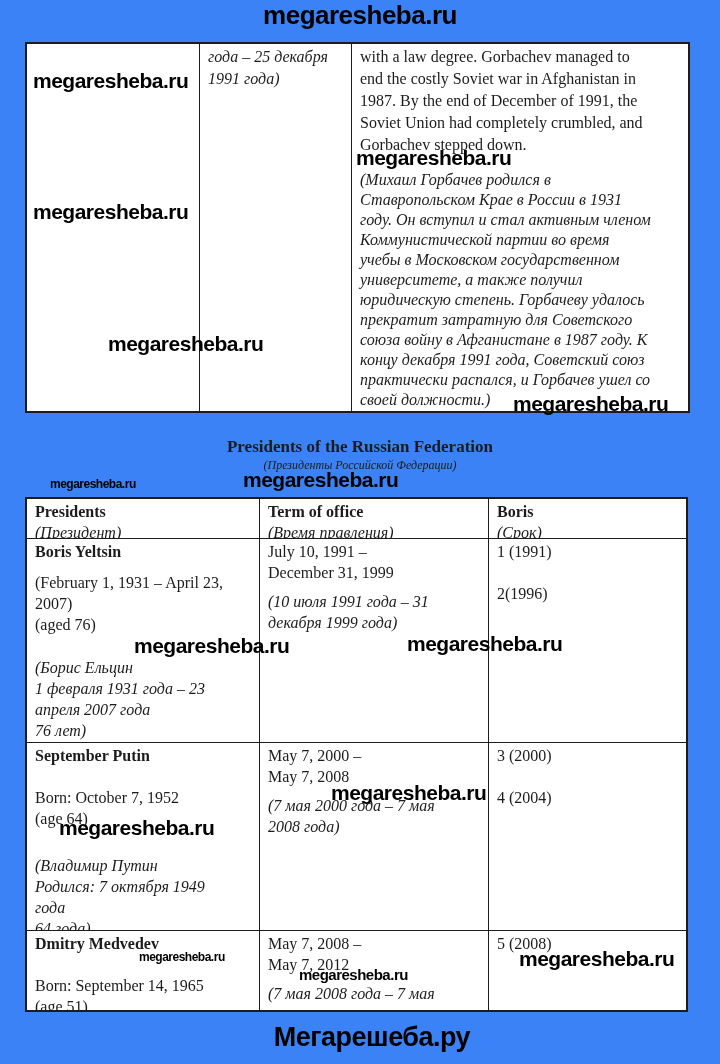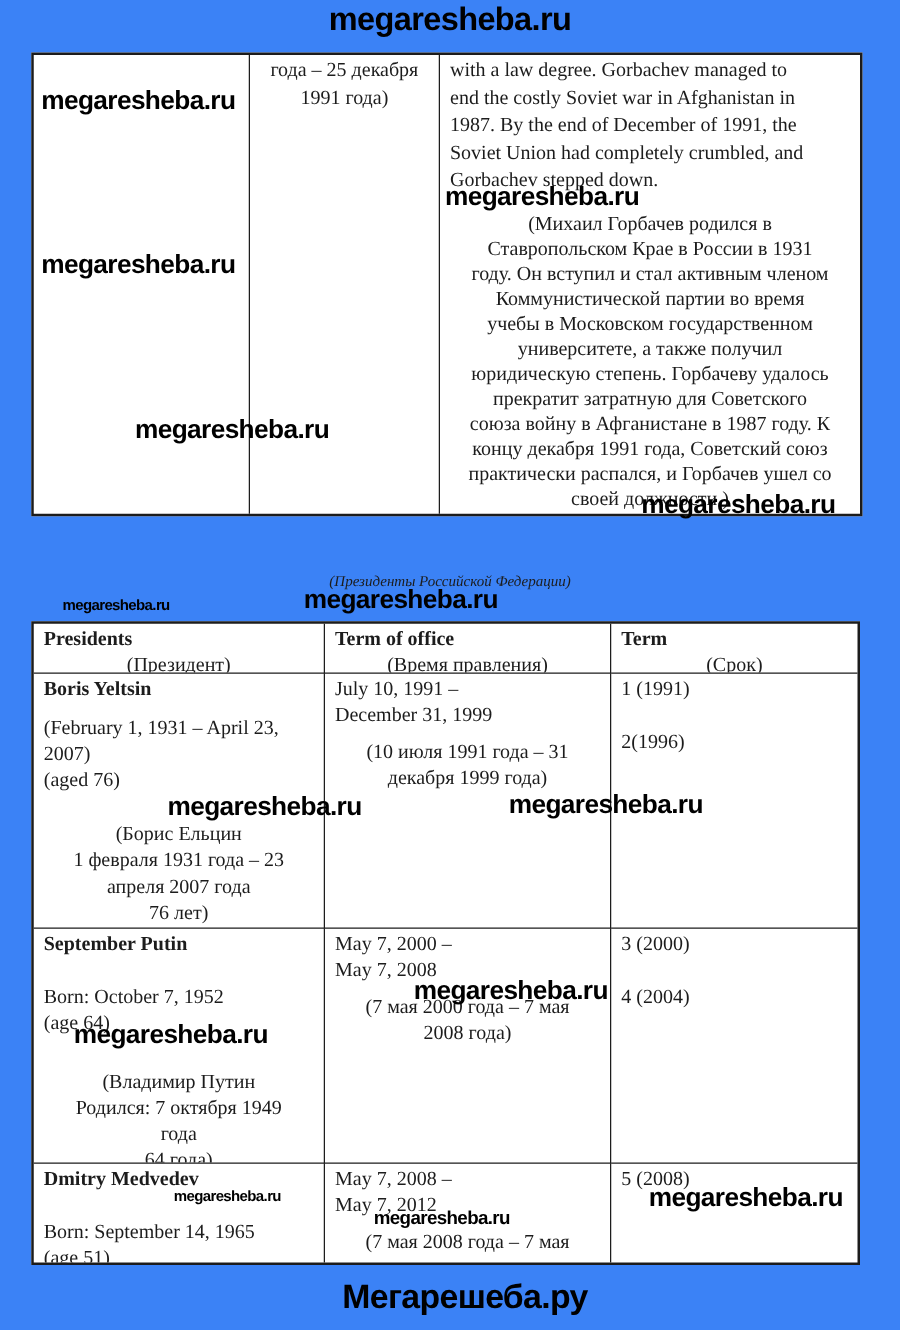--- a/index.html
+++ b/index.html
@@ -16,21 +16,21 @@
   
   .tbl{position:absolute;box-sizing:border-box;border:2px solid #1c1c1c;display:grid;background:#fff;}
   .t1{left:25px;top:42px;width:665px;height:371px;grid-template-columns:173px 152px auto;grid-template-rows:100%;}
   .t2{left:25px;top:497px;width:663px;height:515px;grid-template-columns:233px 229px auto;
       grid-template-rows:40px 204px 188px auto;}
   .cell{box-sizing:border-box;border-right:1px solid #1c1c1c;border-bottom:1px solid #1c1c1c;
         padding:2px 8px 0 8px;overflow:hidden;font-size:16px;line-height:21px;}
   .cell.last-col{border-right:none;}
   .cell.last-row{border-bottom:none;}
   .t1 .cell{border-bottom:none;line-height:22px;}
-  .italic{text-align:center;}
+  .italic{font-style:italic;}
   .bold-name{font-weight:bold;}
   .preline{white-space:pre-line;}
   .gap-blank{margin-top:21px;}   
   .gap-wm{margin-top:26px;}      
   .gap-ru{margin-top:8px;}
   .t1 .bio-ru{margin-top:14px;line-height:20px;}
   .hdr-en{font-weight:bold;}
   .heading-en{position:absolute;top:437px;left:0;width:100%;text-align:center;
               font-weight:bold;font-size:17px;}
   .heading-ru{position:absolute;top:458px;left:0;width:100%;text-align:center;
@@ -61,34 +61,35 @@
 университете, а также получил
 юридическую степень. Горбачеву удалось
 прекратит затратную для Советского
 союза войну в Афганистане в 1987 году. К
 концу декабря 1991 года, Советский союз
 практически распался, и Горбачев ушел со
 своей должности.)</div>
     </div>
   </div>
 
+  <div class="heading-en">Presidents of the Russian Federation</div>
   <div class="heading-ru">(Президенты Российской Федерации)</div>
 
   <div class="tbl t2">
 
     <div class="cell">
       <div class="hdr-en">Presidents</div>
       <div class="italic">(Президент)</div>
     </div>
     <div class="cell">
       <div class="hdr-en">Term of office</div>
       <div class="italic">(Время правления)</div>
     </div>
     <div class="cell last-col">
-      <div class="hdr-en">Term</div>
+      <div class="hdr-en">Boris</div>
       <div class="italic">(Срок)</div>
     </div>
 
     <div class="cell">
       <div class="bold-name">Boris Yeltsin</div>
       <div class="preline" style="margin-top:10px;">(February 1, 1931 – April 23,
 2007)
 (aged 76)</div>
       <div class="preline italic" style="margin-top:22px;">(Борис Ельцин
 1 февраля 1931 года – 23

